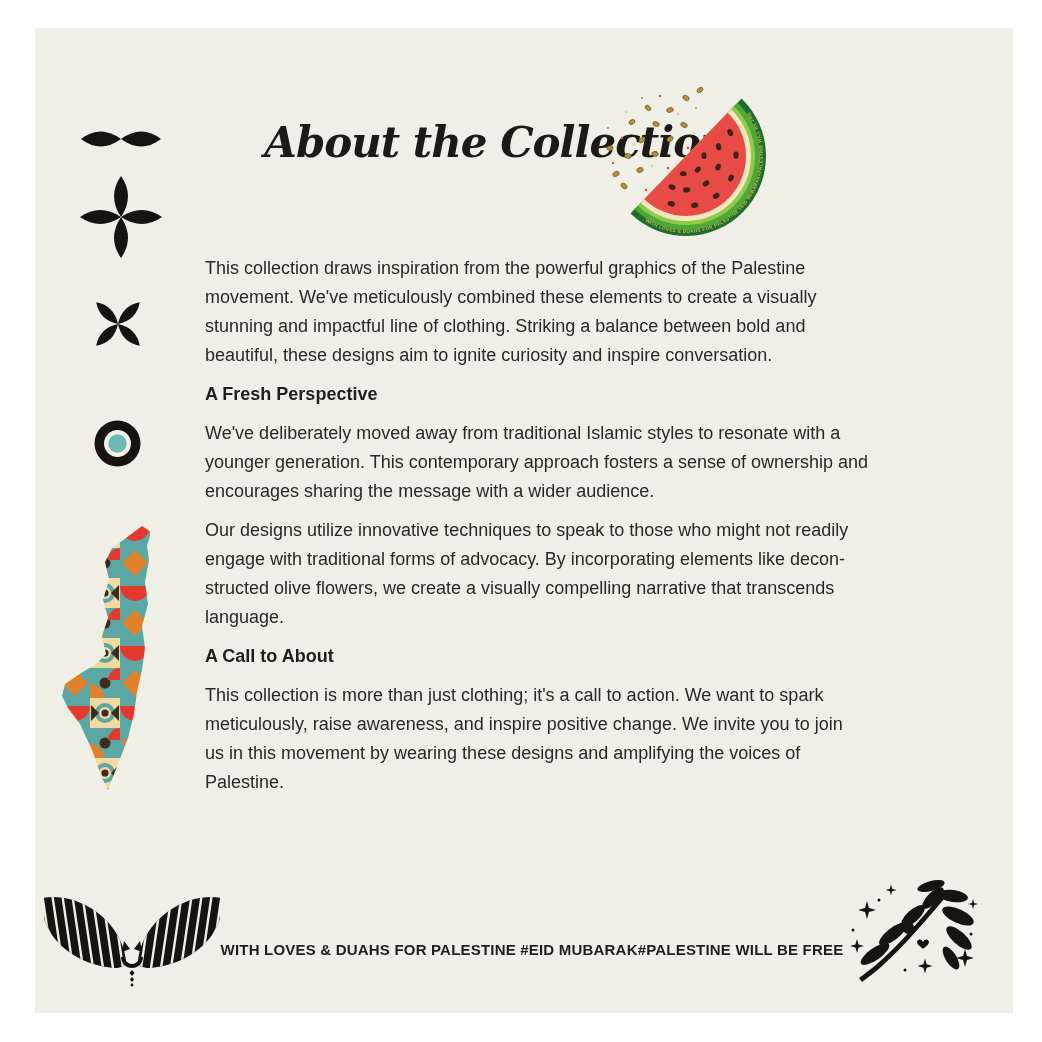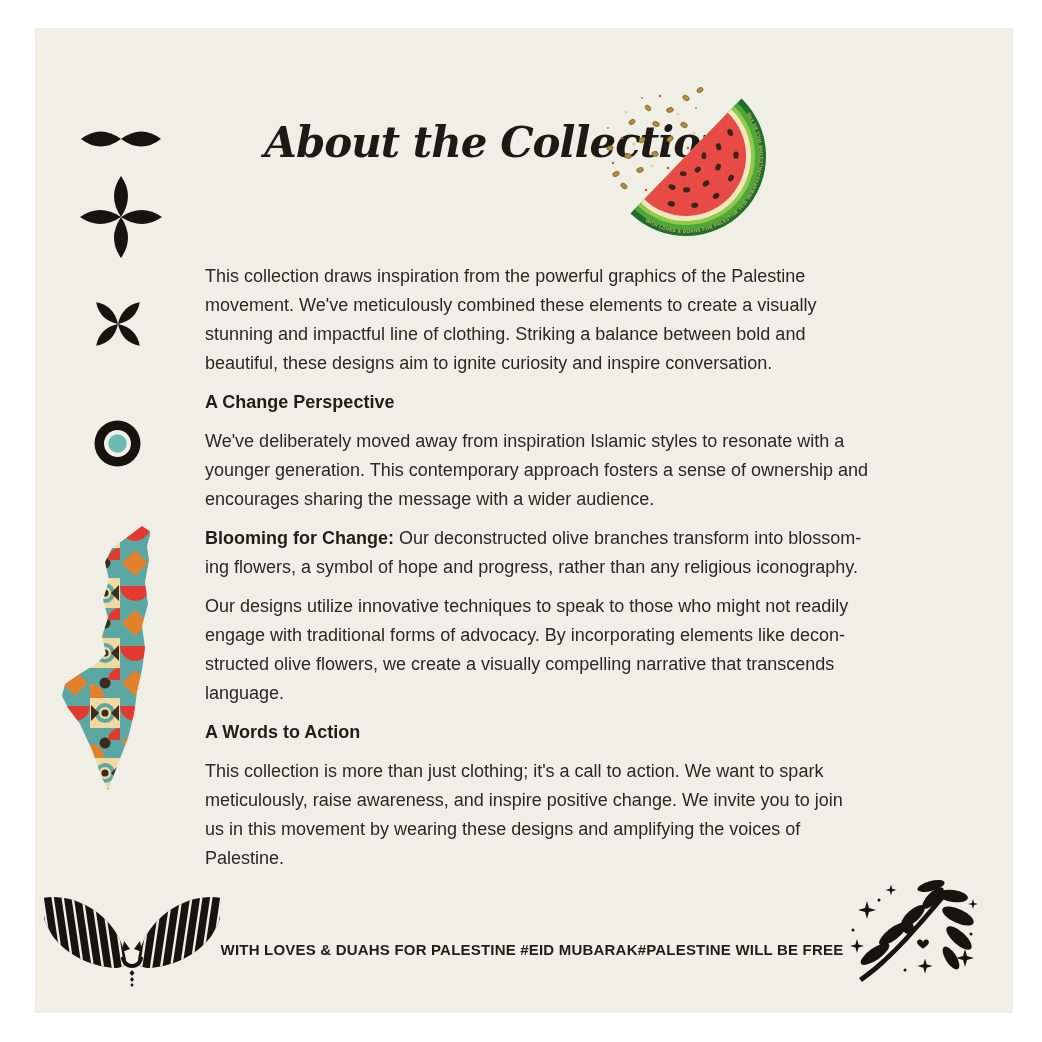--- a/index.html
+++ b/index.html
@@ -3,21 +3,21 @@
 <meta charset="utf-8">
 <style>
   html,body{margin:0;padding:0;background:#ffffff;}
   .canvas{position:relative;width:1042px;height:1042px;background:#ffffff;overflow:hidden;
           font-family:"Liberation Sans",sans-serif;color:var(--ink,#2b2823);}
   .panel{position:absolute;left:35px;top:28px;width:978px;height:985px;background:var(--panel-bg,#f0efe6);}
   .title{position:absolute;left:481px;top:102px;transform:translateX(-50%);margin:16px;
          font-family:"DejaVu Serif",serif;font-style:italic;font-weight:700;font-size:42px;
          letter-spacing:-1px;color:#1d1a16;white-space:nowrap;}
   .text-col{position:absolute;left:205px;top:254px;width:700px;}
-  .text-col p{margin:8px 0 10px 0;font-size:18px;line-height:29px;white-space:pre-line;color:var(--ink);}
+  .text-col p{margin:0 0 10px 0;font-size:18px;line-height:29px;white-space:pre-line;color:var(--ink);}
   .text-col h3{margin:0 0 10px 0;font-size:18px;line-height:29px;font-weight:bold;color:#211e1a;}
   .text-col strong{font-weight:bold;color:#211e1a;}
   .footer{position:absolute;left:532px;top:941px;transform:translateX(-50%);white-space:nowrap;
           font-size:15px;font-weight:bold;letter-spacing:0.2px;color:#211e1a;}
   .deco{position:absolute;}
   .motif-two{left:80px;top:126px;}
   .motif-plus{left:78px;top:174px;}
   .motif-x{left:84px;top:290px;}
   .motif-eye{left:94px;top:420px;}
   .melon{left:598px;top:78px;}
@@ -155,31 +155,29 @@
     <path fill="url(#mpat)" d="M90,14 L99,20 L95,34 L97,48 L93,70 L96,92 L90,114 L93,136 L90,158 L85,180 L82,202 L76,226 L66,252 L56,278
          L50,266 L40,238 L28,212 L16,196 L10,184 L13,172 L26,163 L44,152 L54,142 L50,124 L56,106 L51,88 L57,68
          L53,50 L60,36 L74,26 Z"></path>
   </svg>
 
   <div class="text-col">
     <p>This collection draws inspiration from the powerful graphics of the Palestine
 movement. We've meticulously combined these elements to create a visually
 stunning and impactful line of clothing. Striking a balance between bold and
 beautiful, these designs aim to ignite curiosity and inspire conversation.</p>
-    <h3>A Change Perspective</h3>
-    <p>We've deliberately moved away from inspiration Islamic styles to resonate with a
+    <h3>A Fresh Perspective</h3>
+    <p>We've deliberately moved away from traditional Islamic styles to resonate with a
 younger generation. This contemporary approach fosters a sense of ownership and
 encourages sharing the message with a wider audience.</p>
-    <p><strong>Blooming for Change:</strong> <span>Our deconstructed olive branches transform into blossom-
-ing flowers, a symbol of hope and progress, rather than any religious iconography.</span></p>
     <p>Our designs utilize innovative techniques to speak to those who might not readily
 engage with traditional forms of advocacy. By incorporating elements like decon-
 structed olive flowers, we create a visually compelling narrative that transcends
 language.</p>
-    <h3>A Words to Action</h3>
+    <h3>A Call to About</h3>
     <p>This collection is more than just clothing; it's a call to action. We want to spark
 meticulously, raise awareness, and inspire positive change. We invite you to join
 us in this movement by wearing these designs and amplifying the voices of
 Palestine.</p>
   </div>
 
   <svg class="deco wings" width="176" height="102" viewBox="0 0 176 102">
     <defs>
       <path id="wingShape" d="M2,64 C4,42 20,16 52,4 C70,-2 86,0 92,3 C87,13 84,25 76,38 C62,58 38,69 14,71 C6,71 2,69 2,64 Z"></path>
       <clipPath id="wingClipR">

